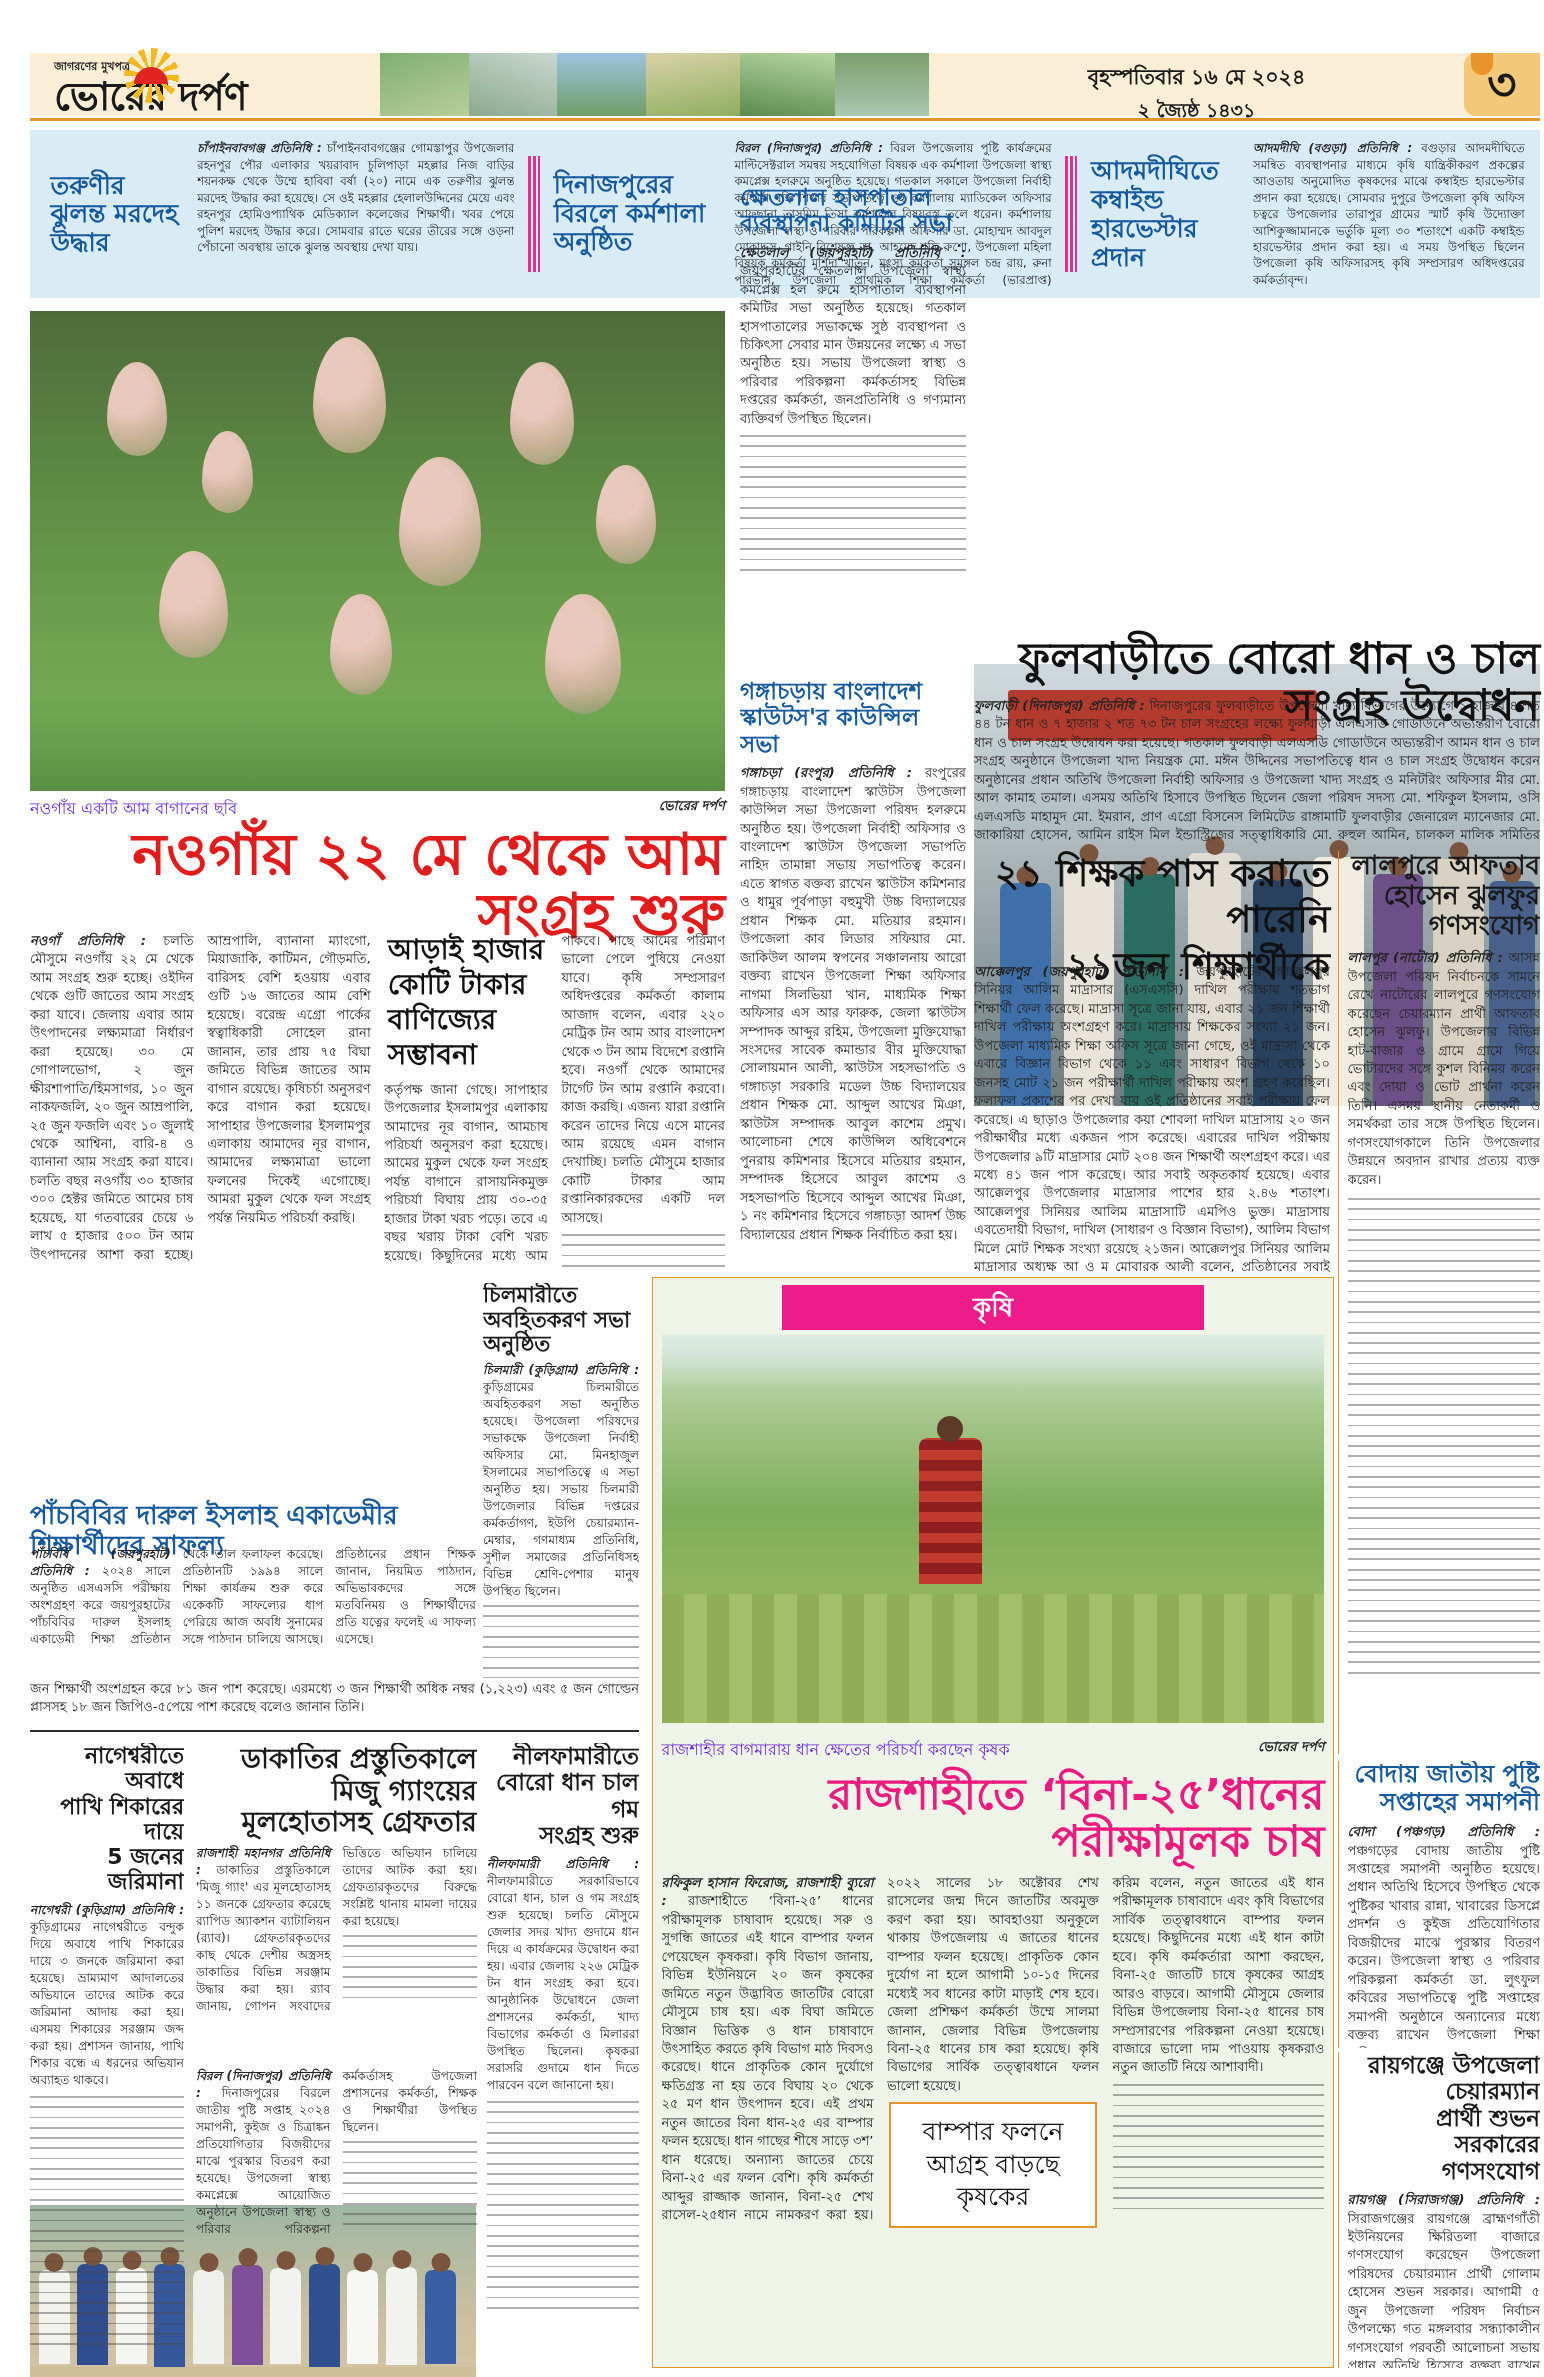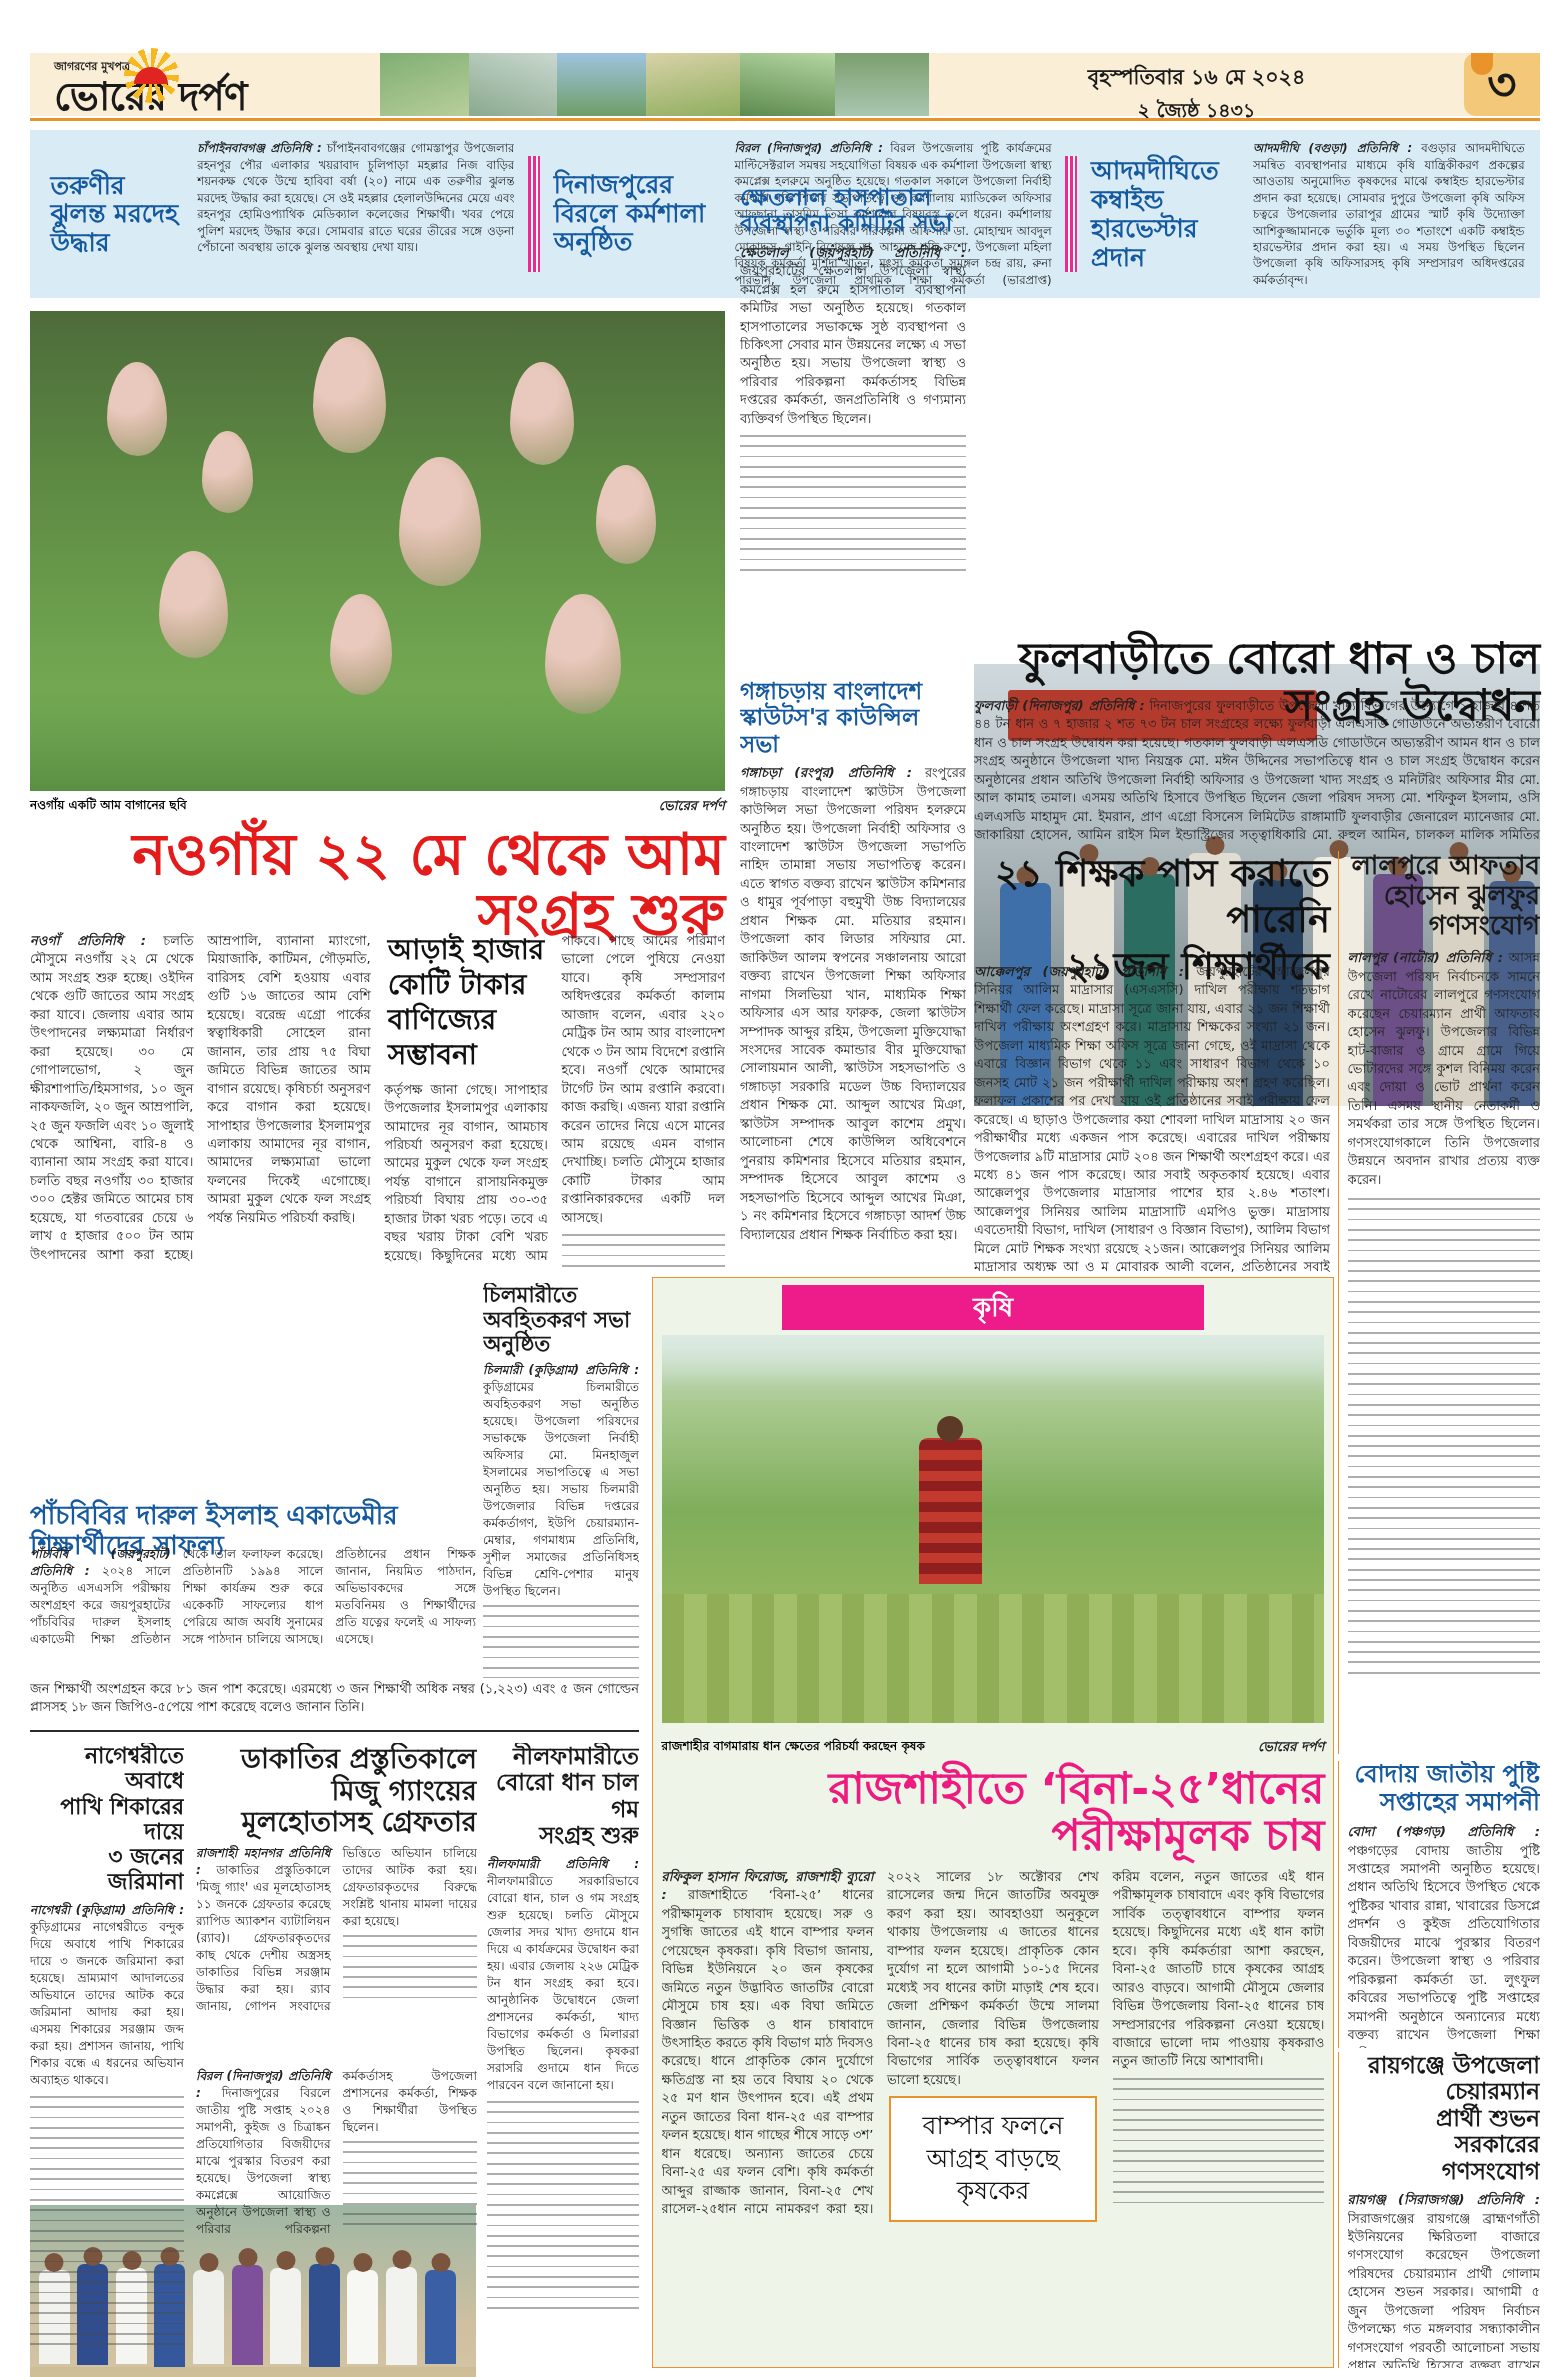--- a/index.html
+++ b/index.html
@@ -30,21 +30,21 @@
          background:radial-gradient(circle at 35% 30%,#e9c9bd 0 30%,#cdb49c 60%,#9aa071 100%)}
   .crowdimg{background:linear-gradient(180deg,#cfd8dd 0%,#b9c4c9 30%,#8d9a9d 70%,#6f7c7e 100%)}
   .person{position:absolute;border-radius:6.9px 6.9px 0 0}
   .person::before{content:"";position:absolute;left:50%;transform:translateX(-50%);top:-17px;width:19px;height:19px;border-radius:50%;background:#7a543c}
   .schoolimg{background:linear-gradient(180deg,#9fb7a4 0%,#cdbfa0 55%,#d8c8a4 100%)}
   .farmimg{background:linear-gradient(180deg,#cfe3d8 0%,#a9c98f 18%,#7fae5b 45%,#98b85f 75%,#b9cf86 100%)}
   .farmer{position:absolute;width:63px;height:146px;border-radius:8.6px 8.6px 0 0;
           background:repeating-linear-gradient(0deg,#c23a2e 0 10.3px,#8f1f1f 10.3px 20.6px),
           repeating-linear-gradient(90deg,rgba(255,255,255,.35) 0 2.6px,transparent 2.6px 12px)}
   .farmer::before{content:"";position:absolute;left:50%;transform:translateX(-50%);top:-22px;width:26px;height:26px;border-radius:50%;background:#5d3a28}
-  .caption{font-size:12px;font-weight:bold;color:#000000}
+  .caption{font-size:16px;font-weight:normal;color:#6d28d9}
   .credit{font-size:13px;font-style:italic;font-weight:bold;color:#222;text-align:right}
   
   .redhead{color:#e31b1b;font-weight:bold}
   .pinkhead{color:#ed1a80;font-weight:bold}
   .blackhead{color:#111;font-weight:bold}
   .insetbox{font-weight:bold;color:#111;text-align:left;line-height:1.25;break-inside:avoid;margin:8.6px 3.4px;font-size:28px}
   .insetbox2{border:2.6px solid #e8932c;background:#fff;break-inside:avoid;text-align:center;
              font-weight:normal;font-size:25px;line-height:1.3;padding:12px 5.1px;margin:6.9px 1.7px;color:#111}
   .krishibox{background:#eef4e8;border:1.7px solid #e8932c}
   .badge{background:#ee1c8a;color:#fff;font-weight:bold;font-size:26px;text-align:center}
@@ -263,21 +263,21 @@
   <span>২০২৪ সালে অনুষ্ঠিত এসএসসি পরীক্ষায় অংশগ্রহণ করে জয়পুরহাটের পাঁচবিবির দারুল ইসলাহ একাডেমী শিক্ষা প্রতিষ্ঠান থেকে ভাল ফলাফল করেছে। প্রতিষ্ঠানটি ১৯৯৪ সালে শিক্ষা কার্যক্রম শুরু করে একেকটি সাফল্যের ধাপ পেরিয়ে আজ অবধি সুনামের সঙ্গে পাঠদান চালিয়ে আসছে। প্রতিষ্ঠানের প্রধান শিক্ষক জানান, নিয়মিত পাঠদান, অভিভাবকদের সঙ্গে মতবিনিময় ও শিক্ষার্থীদের প্রতি যত্নের ফলেই এ সাফল্য এসেছে।</span>
 </div>
 <div class="abs bodytxt jt" style="left:30px;top:1680px;width:609px;height:45px">
   <span>জন শিক্ষার্থী অংশগ্রহন করে ৮১ জন পাশ করেছে। এরমধ্যে ৩ জন শিক্ষার্থী অধিক নম্বর (১,২২৩) এবং ৫ জন গোল্ডেন প্লাসসহ ১৮ জন জিপিও-৫পেয়ে পাশ করেছে বলেও জানান তিনি।</span>
 </div>
 
 <div class="abs topline" style="left:30px;top:1730px;width:609px;height:0"></div>
 
 <div class="abs" style="left:30px;top:1743px;width:154px;height:625px;overflow:hidden">
   <div class="colhead center" style="font-size:22px">
-    <span>নাগেশ্বরীতে অবাধে</span><br><span>পাখি শিকারের দায়ে</span><br><span>৩ জনের জরিমানা</span>
+    <span>নাগেশ্বরীতে অবাধে</span><br><span>পাখি শিকারের দায়ে</span><br><span>5 জনের জরিমানা</span>
   </div>
   <div class="bodytxt jt" style="margin-top:6.9px;font-size:12px">
     <span class="byline">নাগেশ্বরী (কুড়িগ্রাম) প্রতিনিধি :</span>
     <span>কুড়িগ্রামের নাগেশ্বরীতে বন্দুক দিয়ে অবাধে পাখি শিকারের দায়ে ৩ জনকে জরিমানা করা হয়েছে। ভ্রাম্যমাণ আদালতের অভিযানে তাদের আটক করে জরিমানা আদায় করা হয়। এসময় শিকারের সরঞ্জাম জব্দ করা হয়। প্রশাসন জানায়, পাখি শিকার বন্ধে এ ধরনের অভিযান অব্যাহত থাকবে।</span>
   </div>
   <div class="fill" style="height:257px;margin-top:6.9px"></div>
 </div>
 
 <div class="abs" style="left:196px;top:1743px;width:281px;height:309px;overflow:hidden">
   <div class="colhead center" style="font-size:27.5px">

